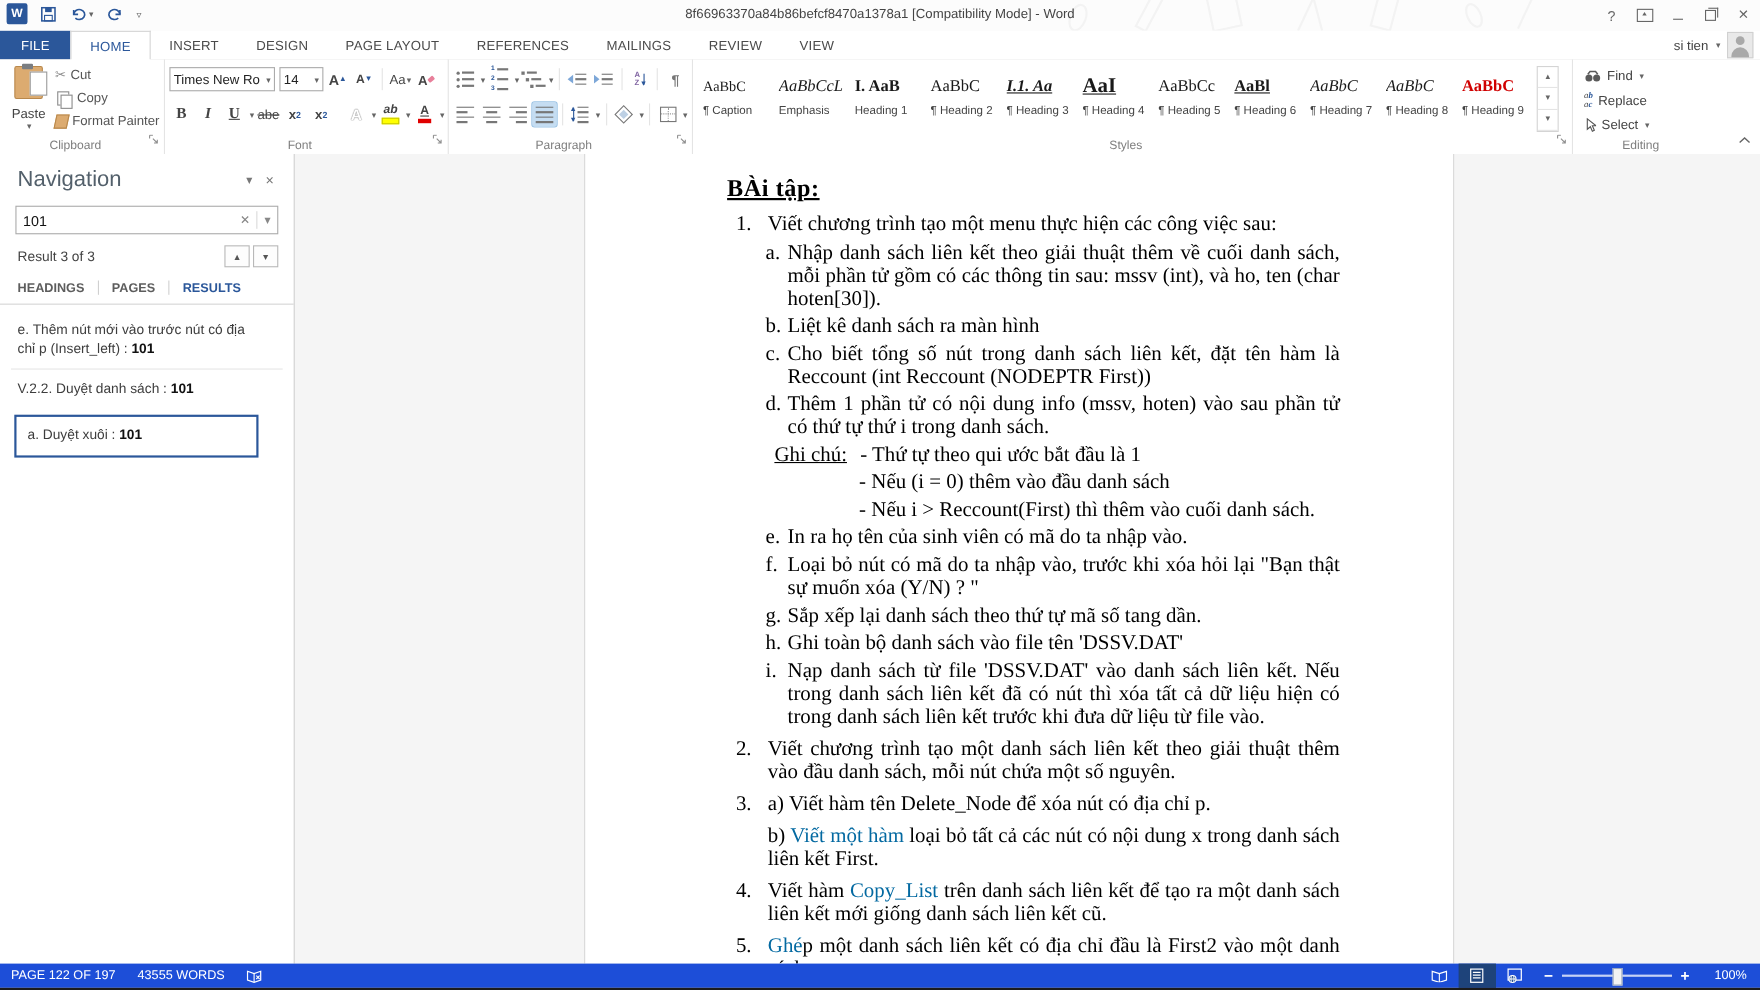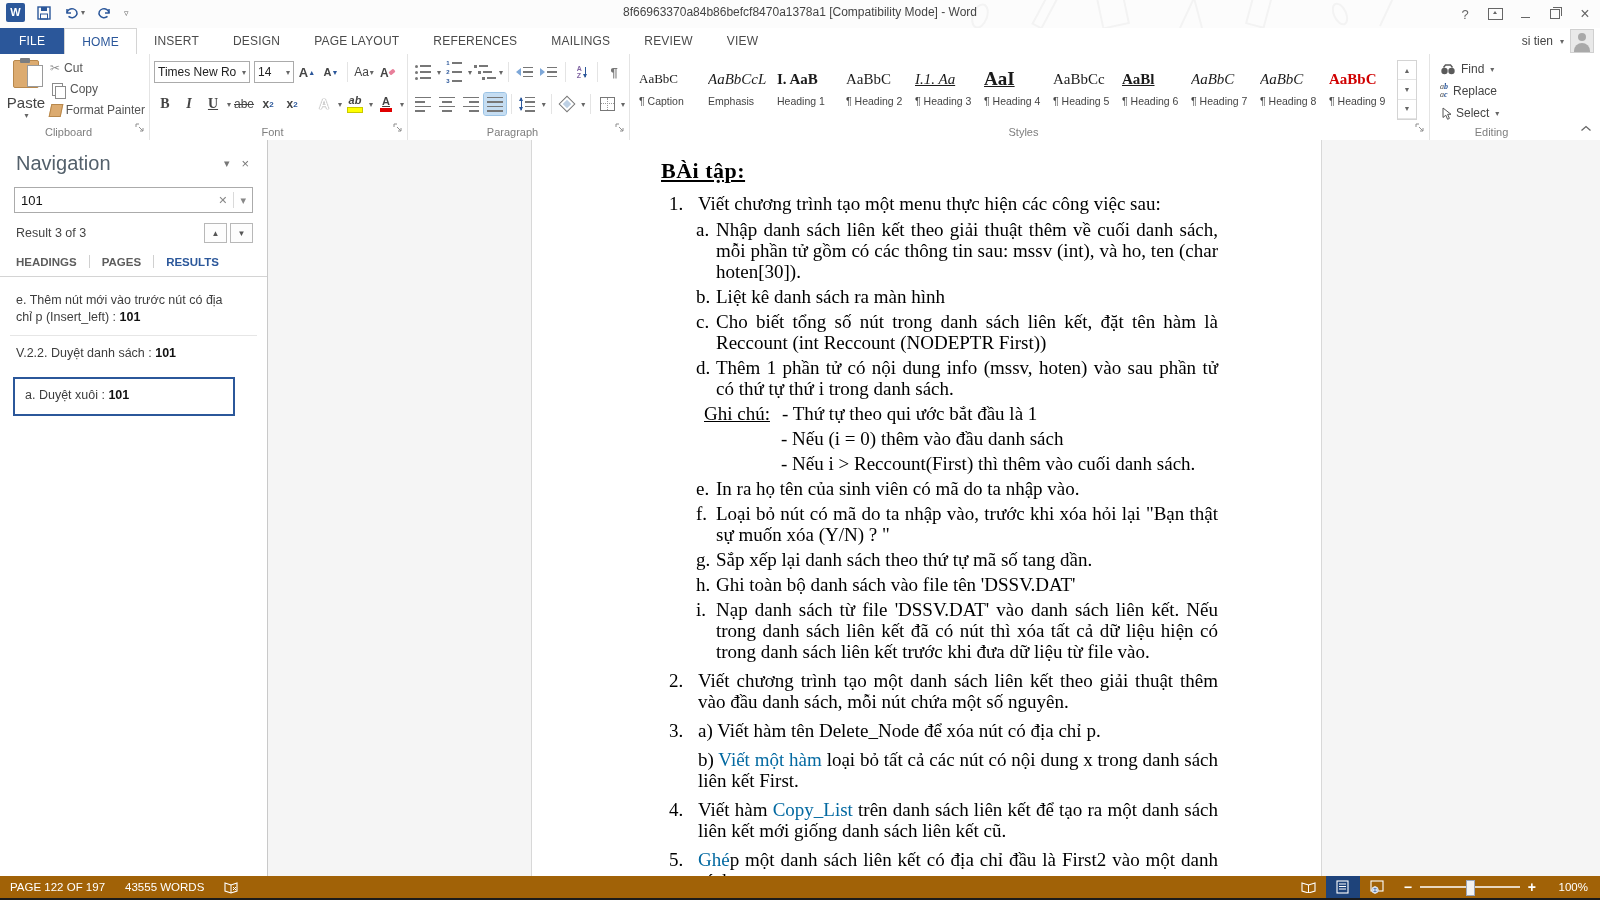--- a/index.html
+++ b/index.html
@@ -46,21 +46,21 @@
   .btn.sel{background:#c5ddf2;outline:1px solid #9bc3e5;}
   .dd{font-size:8px;color:#666;margin-left:1px;}
   .vsep{width:1px;height:20px;background:#e4e4e4;margin:0 3px;}
   
   #grp-clipboard{width:150px;}
   .paste-btn{float:left;width:44px;height:62px;display:flex;flex-direction:column;align-items:center;
              justify-content:flex-start;padding-top:2px;box-sizing:border-box;}
   .ic-clipboard{width:24px;height:28px;background:#dcab70;border:1px solid #b8884c;border-radius:2px;position:relative;}
   .ic-clipboard::before{content:"";position:absolute;top:-3px;left:6px;width:10px;height:5px;background:#7a7d81;border-radius:1px;}
   .ic-clipboard::after{content:"";position:absolute;right:-5px;top:4px;width:14px;height:20px;background:#fff;border:1px solid #9a9a9a;}
-  .paste-label{font-size:15px;color:#444;margin-top:6px;}
+  .paste-label{font-size:12px;color:#444;margin-top:6px;}
   .clip-small{display:flex;flex-direction:column;gap:1px;margin-left:46px;}
   .small-btn{display:flex;align-items:center;gap:4px;height:20px;font-size:12px;color:#555;white-space:nowrap;}
   .ic-copy{width:9px;height:11px;border:1px solid #8b8b8b;background:#fff;position:relative;margin-left:2px;}
   .ic-copy::before{content:"";position:absolute;left:2px;top:2px;width:9px;height:11px;border:1px solid #8b8b8b;background:#fff;}
   .ic-fp{width:11px;height:11px;background:#dcab70;border:1px solid #b8884c;transform:skewX(-12deg);}
   
   #grp-font{width:258px;}
   .combo{display:flex;align-items:center;justify-content:space-between;border:1px solid #ababab;
          background:#fff;height:20px;font-size:12px;padding:0 3px;color:#222;}
   .ftxt{font-family:"Liberation Serif",serif;font-weight:bold;font-size:14px;}
@@ -116,21 +116,21 @@
   
   #grp-styles{width:800px;}
   .gallery{display:flex;height:58px;margin-top:2px;}
   .style-item{width:69px;padding:3px 1px 0 5px;border-radius:2px;box-sizing:border-box;overflow:hidden;}
   .sprev{font-family:"Liberation Serif",serif;font-size:15px;color:#1a1a1a;height:32px;display:flex;
          align-items:center;white-space:nowrap;overflow:hidden;}
   .slabel{font-size:10.5px;color:#444;white-space:nowrap;overflow:hidden;}
   .s-it{font-style:italic;}
   .s-b{font-weight:bold;}
   .s-u{text-decoration:underline;}
-  .s-biu{font-weight:normal;font-style:italic;text-decoration:underline;}
+  .s-biu{font-weight:bold;font-style:italic;text-decoration:underline;}
   .s-big{font-size:19px;font-weight:bold;text-decoration:underline;}
   .s-red{color:#d00000;font-weight:bold;}
   .s-cap{font-size:13px;}
   .gal-scroll{width:18px;border:1px solid #d4d4d4;display:flex;flex-direction:column;margin-left:4px;height:58px;margin-top:2px;}
   .gal-scroll span{flex:1;display:flex;align-items:center;justify-content:center;font-size:7px;color:#666;border-bottom:1px solid #e4e4e4;}
   
   #grp-editing{width:135px;padding-left:10px;}
   .ed-row{display:flex;align-items:center;gap:5px;height:22px;font-size:12px;color:#444;}
   .rep-ic{font:italic 8px/1 "Liberation Serif",serif;color:#444;display:flex;flex-direction:column;}
   .rep-ic b{color:#2b579a;}
@@ -172,21 +172,21 @@
   .p.num{margin-left:8px;padding-left:29px;text-indent:-29px;margin-top:8px;margin-bottom:5px;}
   .p.num .marker{width:29px;}
   .p.alpha{margin-left:35px;padding-left:20px;text-indent:-20px;}
   .p.alpha .marker{width:20px;}
   .p.sub{margin-left:37px;margin-top:8px;margin-bottom:5px;}
   .p.note{margin-left:43px;line-height:22px;margin-bottom:3px;}
   .p.note .note-label{text-decoration:underline;margin-right:12px;}
   .p.note2{margin-left:120px;line-height:22px;margin-bottom:3px;}
   .red{color:#0369a1;margin-top:29px;}
   
-  #statusbar{position:absolute;left:0;top:876px;width:1600px;height:22px;background:#a16207;color:#fff;
+  #statusbar{position:absolute;left:0;top:876px;width:1600px;height:22px;background:#1d4ed8;color:#fff;
              display:flex;align-items:center;font-size:11.5px;}
   .sseg{padding:0 10px;display:flex;align-items:center;gap:4px;white-space:nowrap;}
   #status-right{margin-left:auto;display:flex;align-items:center;height:22px;}
   .viewbtn{width:34px;height:22px;display:flex;align-items:center;justify-content:center;}
   .viewbtn.active{background:#1e437a;}
   #zoom-controls{display:flex;align-items:center;gap:8px;padding:0 10px;}
   .zoom-sign{font-size:14px;font-weight:bold;line-height:1;}
   #zoom-track{width:100px;height:2px;background:rgba(255,255,255,.75);position:relative;}
   #zoom-thumb{position:absolute;left:46px;top:-6px;width:7px;height:14px;background:#f2f2f2;border:1px solid #9aa7bd;}
   #zoom-level{width:42px;text-align:right;padding-right:12px;}

